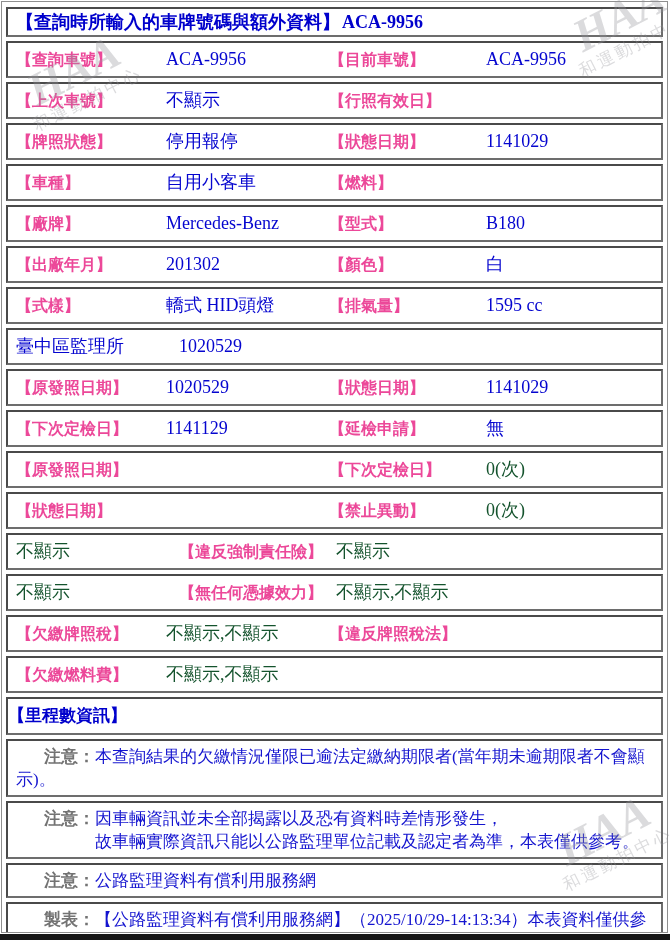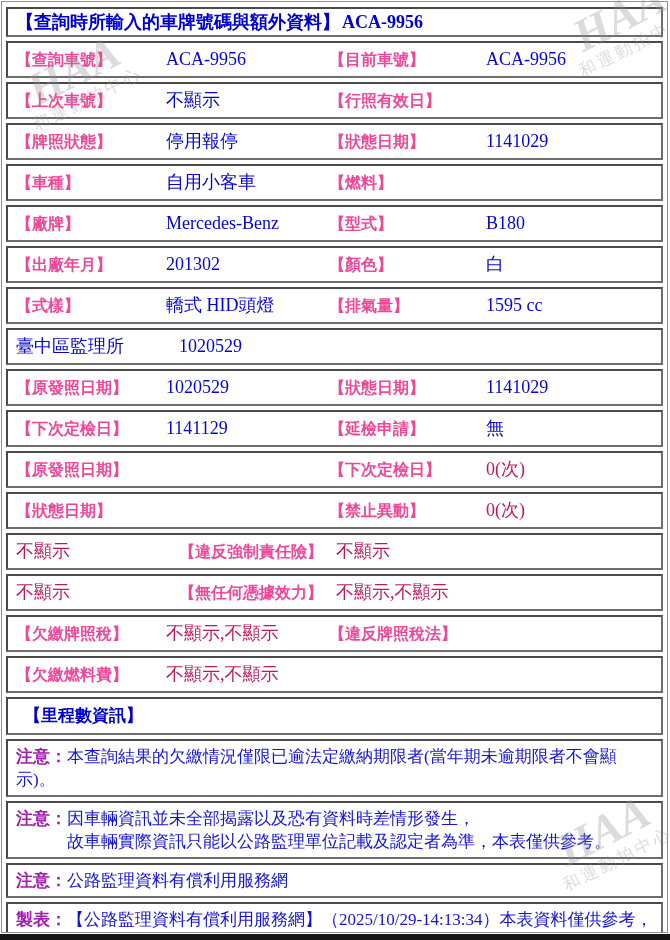--- a/index.html
+++ b/index.html
@@ -18,28 +18,28 @@
   .title-plate { color:#0000cc; font-weight:700; font-size:18px; line-height:20px; padding-left:2px; }
 
   .row-box { min-height:35px; padding:5px 8px; display:flex; align-items:center; }
   .cell-l1 { min-width:150px; }
   .cell-v1 { min-width:163px; }
   .cell-l2 { min-width:157px; }
   .cell-v2 { flex:1; }
   .flabel { color:#ec4899; font-weight:700; font-size:16px; line-height:23px; white-space:nowrap; padding-right:6px; }
   .fvalue { font-size:18px; line-height:23px; white-space:nowrap; padding-right:6px; }
   .fvalue.blue { color:#0505cf; }
-  .fvalue.red  { color:#be185d; }
-
-  .section-box { min-height:35px; padding:6px 16px; }
+  .fvalue.red  { color:#14532d; }
+
+  .section-box { min-height:35px; padding:6px 0; }
   .section-title { color:#0000cc; font-weight:700; font-size:17px; line-height:22px; }
 
   .note-box { padding:4px 8px; min-height:35px; }
   .note-inline { font-size:17px; line-height:23px; color:#1414cf; }
-  .note-prefix { font-weight:700; color:#a21caf; }
+  .note-prefix { font-weight:700; color:#737373;margin-left:28px; }
   .note-hang { display:flex; align-items:flex-start; }
   .note-hang .note-prefix { white-space:nowrap; font-size:17px; line-height:23px; }
   .note-lines { font-size:17px; line-height:23px; color:#1414cf; }
 
   .footer-box { padding:4px 8px; min-height:55px; }
 
   .bottom-bar { position:absolute; left:0; right:0; bottom:0; height:6px; background:#161616; }
 
   .watermark { position:absolute; pointer-events:none; z-index:6;
     transform:rotate(-27deg); text-align:center; color:rgba(150,150,155,0.34); }

